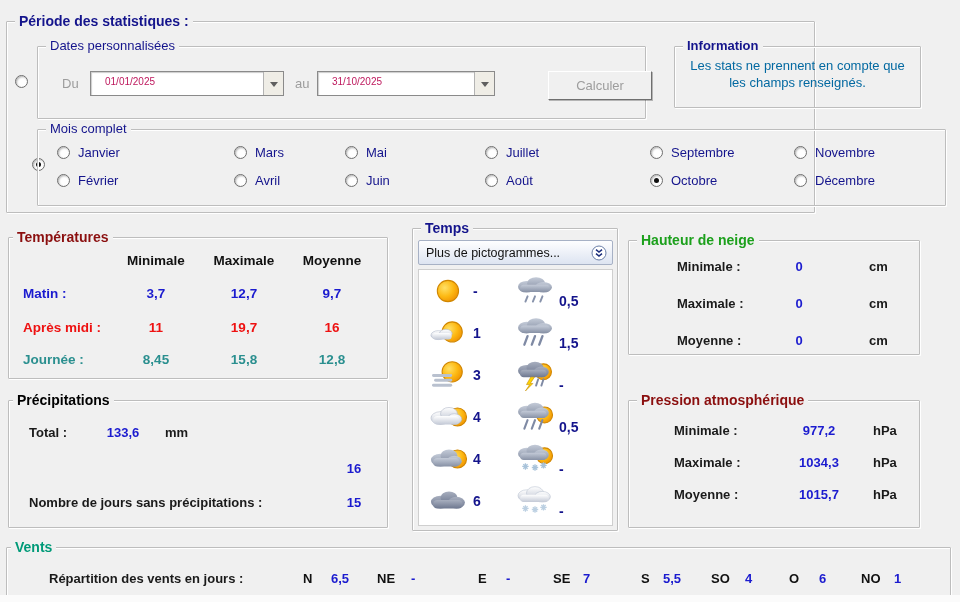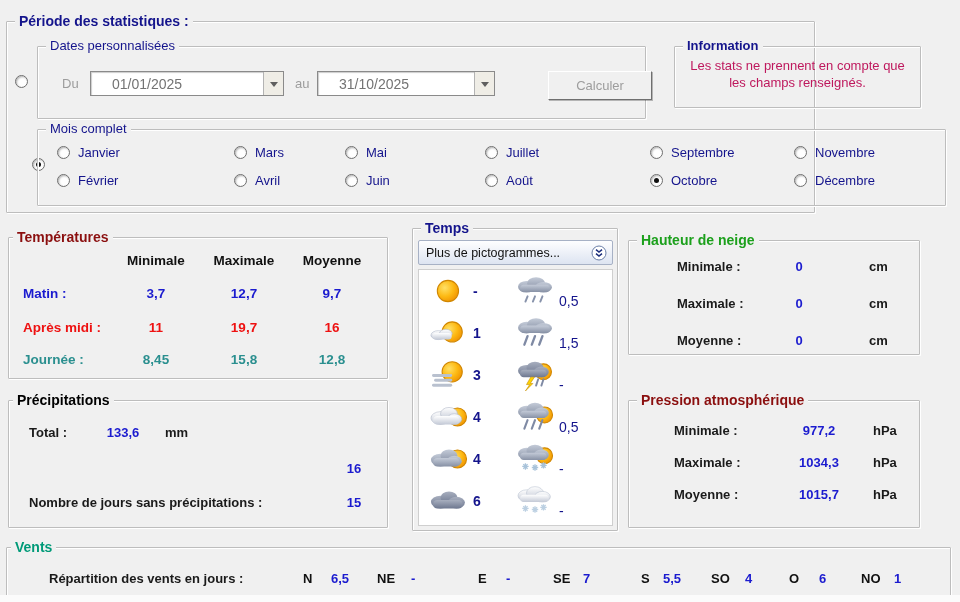--- a/index.html
+++ b/index.html
@@ -17,21 +17,21 @@
     border:1px solid #bdbdbd;
     border-radius:1px;
     box-shadow:inset 1px 1px 0 #ffffff, 1px 1px 0 #ffffff;
   }
   .legend {
     position:absolute; top:-9px; left:8px;
     background:#f0f0f0; padding:0 4px;
     font-size:13px; color:#14148c; white-space:nowrap; line-height:16px;
   }
   .legend.big { font-size:14px; font-weight:bold; }
-  .navy { color:#be185d; }
+  .navy { color:#0369a1; }
   .maroon { color:#8b0f0f; }
   .green { color:#1ca01c; }
   .teal { color:#2a8f8f; }
   .tealv { color:#009a78; }
   .purple { color:#000000; }
   .redc { color:#ee1111; }
   .bluev { color:#1b1bcf; }
   .bold { font-weight:bold; }
   
   .radio {
@@ -46,21 +46,21 @@
   }
   .month { position:absolute; display:flex; align-items:center; gap:8px; cursor:default; }
   .month .mlabel { color:#14148c; }
   
   .combo {
     position:absolute; height:25px; background:#fff;
     border:1px solid #8a8a8a;
     box-shadow:inset 1px 1px 1px rgba(0,0,0,.2);
     display:flex; align-items:stretch;
   }
-  .combo .txt { flex:1; padding:4px 5px 0 21px; font-size:14px; color:#737373; overflow:hidden; white-space:nowrap; }
+  .combo .txt { flex:1; padding:4px 5px 0 14px; font-size:10px; color:#be185d; overflow:hidden; white-space:nowrap; }
   .combo .dd {
     width:20px; background:#efede6; border-left:1px solid #b3b3b3;
     display:flex; align-items:center; justify-content:center;
   }
   .tri { width:0; height:0; border:4px solid transparent; border-top:5px solid #5f5f5f; margin-top:5px; }
   .graylab { color:#9c9c9c; }
   
   .btn-disabled {
     position:absolute; background:#f0f0f0; color:#9d9d9d;
     border:1px solid; border-color:#ffffff #6f6f6f #6f6f6f #ffffff;
@@ -77,21 +77,21 @@
   }
   .picto-btn .lbl { flex:1; }
   .picto-panel {
     position:absolute; left:5px; top:40px; width:195px; height:257px;
     background:#fff; border:1px solid #cfcfcf;
   }
   .picto-row { display:flex; align-items:center; height:42px; padding-left:8px; }
   .picto-row .ic { width:46px; flex:0 0 46px; }
   .picto-row .val1 { width:40px; flex:0 0 40px; font-weight:bold; font-size:14px; color:#14148c; }
   .picto-row .ic2 { width:46px; flex:0 0 46px; }
-  .picto-row .val2 { font-weight:normal; font-size:14px; color:#14148c;margin-top:20px; }
+  .picto-row .val2 { font-weight:bold; font-size:14px; color:#14148c;margin-top:20px; }
   .ic svg, .ic2 svg { display:block; }
   
   .stat-label { position:absolute; font-weight:bold; color:#1a1a1a; }
   .stat-value { position:absolute; font-weight:bold; color:#1b1bcf; text-align:center; }
   .stat-unit  { position:absolute; font-weight:bold; color:#1a1a1a; }
   
   .t-head { position:absolute; font-weight:bold; color:#111; width:84px; text-align:center; font-size:13.5px; }
   .t-rowlabel { position:absolute; font-weight:bold; font-size:13.5px; }
   .t-val { position:absolute; width:84px; text-align:center; font-weight:bold; font-size:13.5px; }
   

